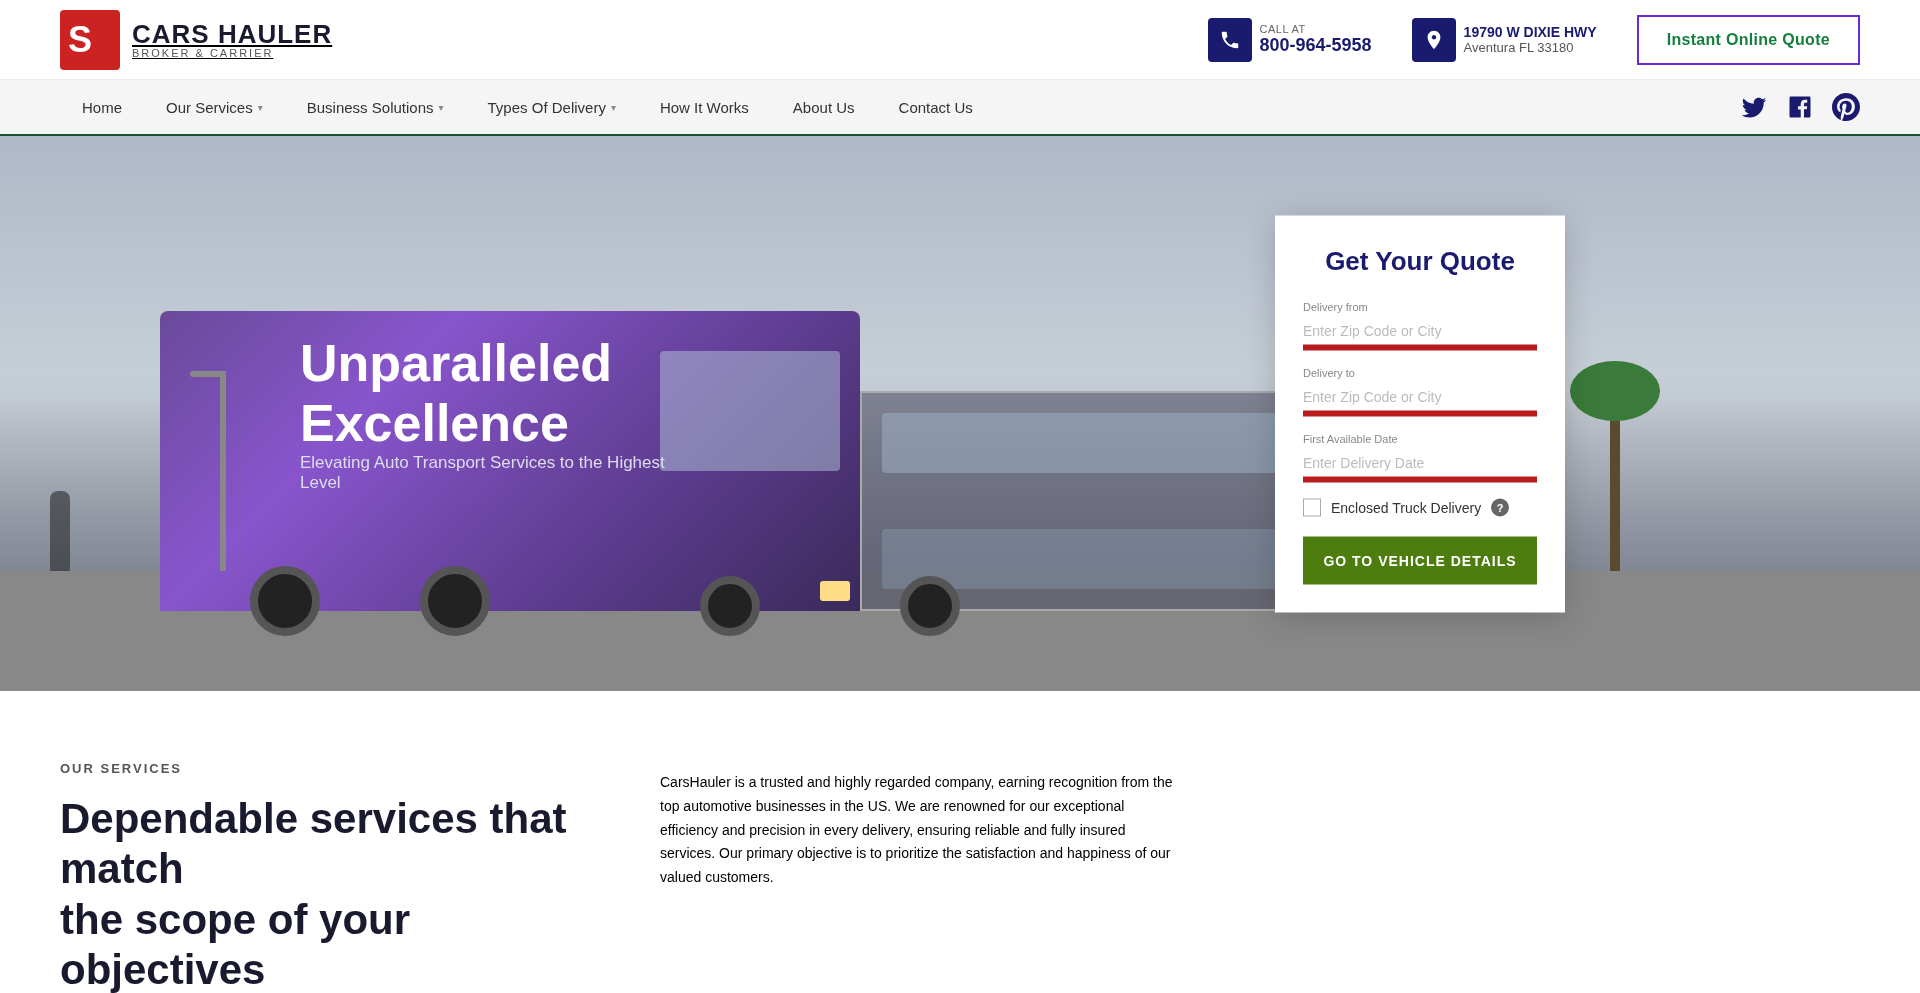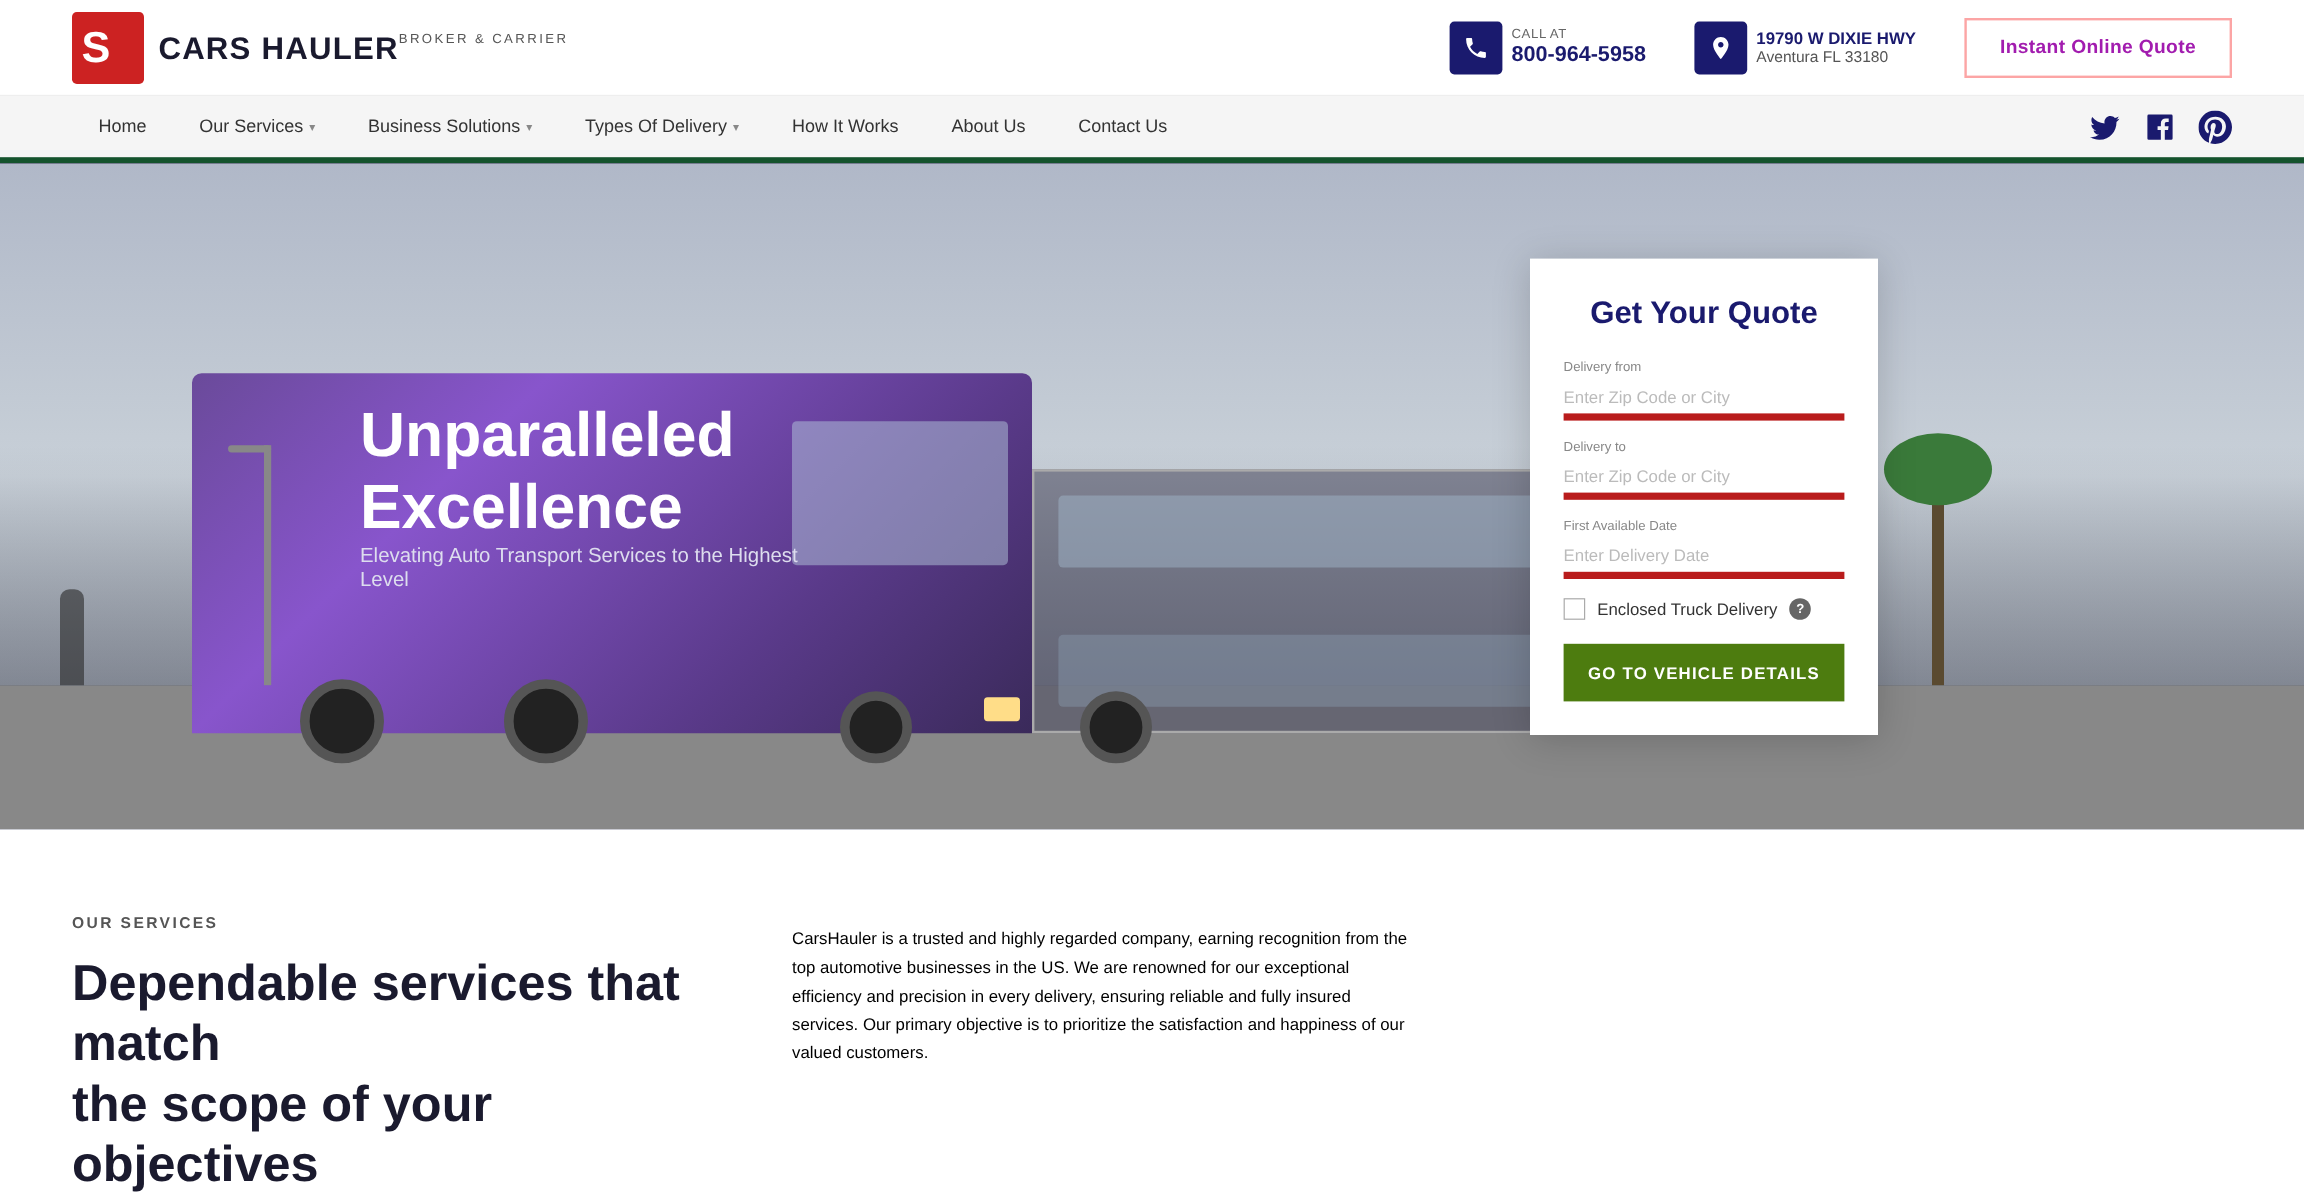--- a/index.html
+++ b/index.html
@@ -19,20 +19,22 @@
       display: flex;
       align-items: center;
       gap: 12px;
     }
     .logo-icon {
       width: 60px;
       height: 60px;
     }
     .logo-text {
       display: flex;
+      flex-direction: column;
+      text-decoration: underline;
     }
     .logo-name {
       font-size: 26px;
       font-weight: 900;
       color: #1a1a2e;
       letter-spacing: 1px;
       line-height: 1;
     }
     .logo-sub {
       font-size: 11px;
@@ -77,39 +79,39 @@
     .contact-address-line1 {
       font-size: 14px;
       font-weight: 700;
       color: #1a1a6e;
     }
     .contact-address-line2 {
       font-size: 13px;
       color: #555;
     }
     .quote-btn {
-      border: 2px solid #fca5a5;
+      border: 2px solid #6d28d9;
       background: transparent;
-      color: #a21caf;
+      color: #15803d;
       font-size: 16px;
       font-weight: 700;
       padding: 14px 28px;
       cursor: pointer;
       letter-spacing: 0.3px;
     }
 
     
     .navbar {
       background: #f5f5f5;
       display: flex;
       align-items: center;
       justify-content: space-between;
       padding: 0 60px;
       height: 56px;
-      border-bottom: 5px solid #14532d;
+      border-bottom: 2px solid #14532d;
     }
     .nav-links {
       display: flex;
       align-items: center;
       gap: 0;
       list-style: none;
     }
     .nav-links li a {
       text-decoration: none;
       color: #333;

